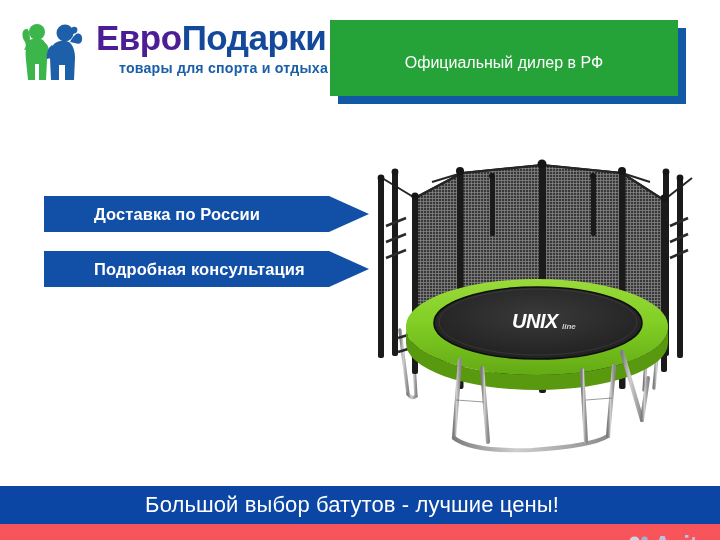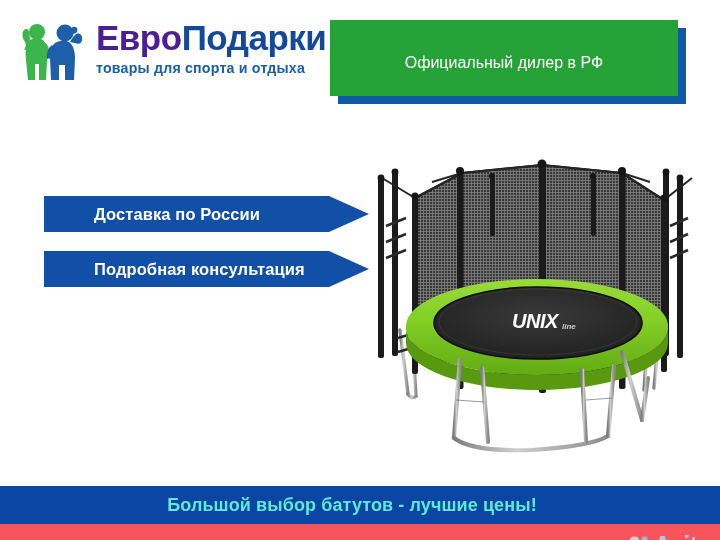--- a/index.html
+++ b/index.html
@@ -47,20 +47,21 @@
   .wm-green { color: #4c1d95; }
   .wm-blue  { color: #13489b; }
   .wordmark-line2 {
     color: #1a5fa8;
     font-size: 14.2px;
     font-weight: bold;
     letter-spacing: 0.2px;
     line-height: 18px;
     white-space: nowrap;
     margin-top: 1px;
+    text-align: right;
   }
 
   
   #green-banner-shadow {
     position: absolute;
     left: 338px;
     top: 28px;
     width: 348px;
     height: 76px;
     background: #1259a5;
@@ -145,23 +146,23 @@
   }
   #bottom-red {
     position: absolute;
     left: 0;
     top: 524px;
     width: 720px;
     height: 16px;
     background: #f8545c;
   }
   #bottom-text {
-    color: #5eead4;
-    font-size: 18px;
-    font-weight: bold;
+    color: #ffffff;
+    font-size: 22px;
+    font-weight: normal;
     letter-spacing: 0.1px;
     white-space: nowrap;
     position: relative;
     left: -8px;
   }
 
   
   #avito-watermark {
     position: absolute;
     right: 8px;

